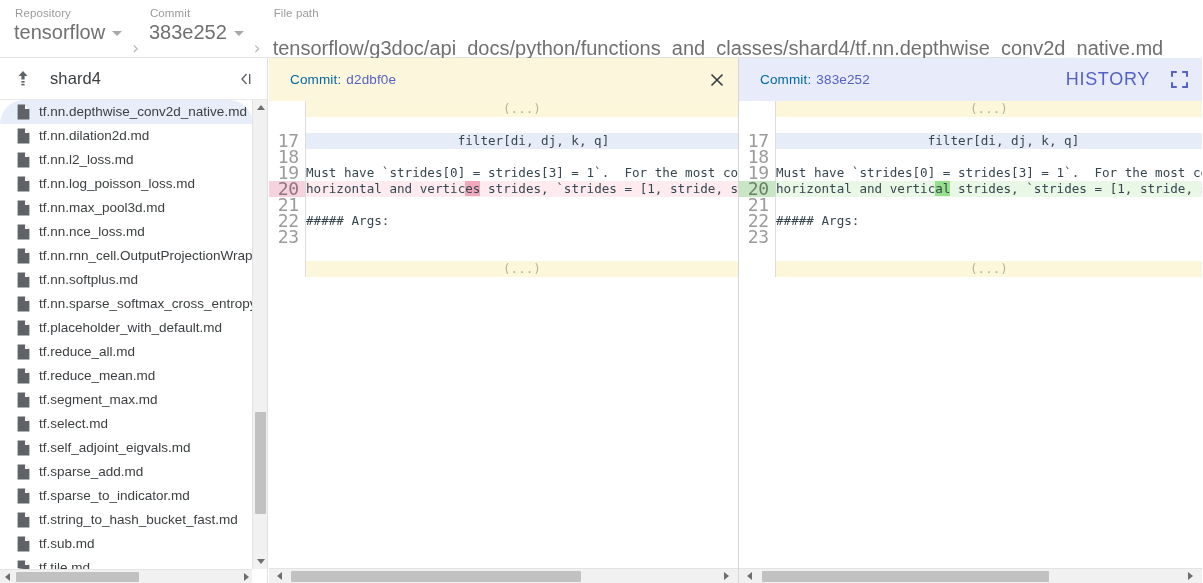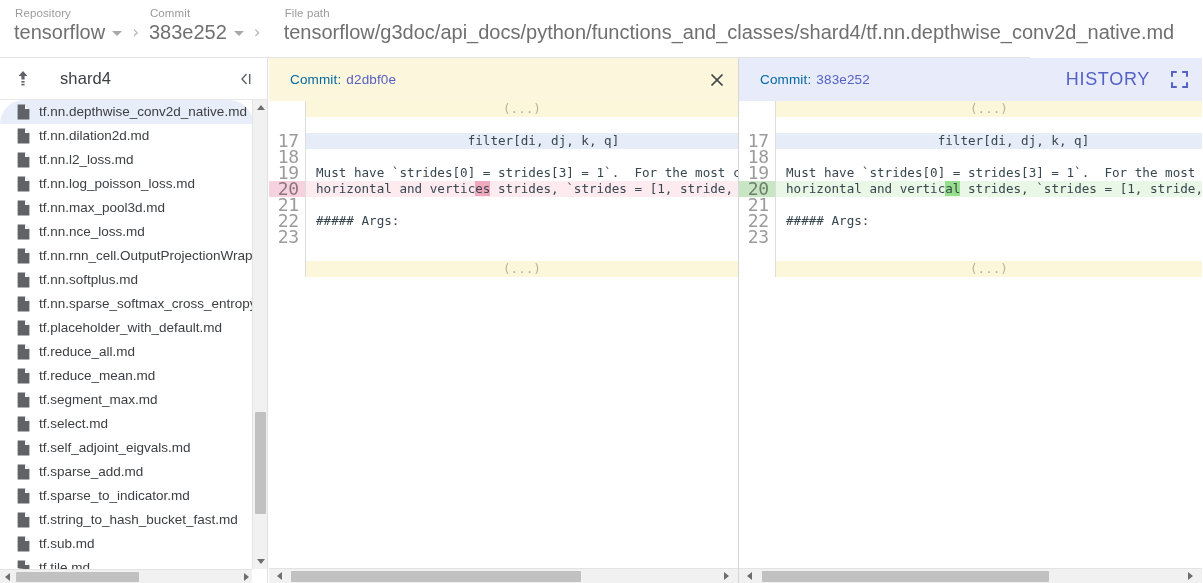--- a/index.html
+++ b/index.html
@@ -37,21 +37,21 @@
     border-left: 5px solid transparent;
     border-right: 5px solid transparent;
     border-top: 5px solid #a8a8a8;
     margin-top: 3px;
   }
   .crumb-sep {
     font-size: 17px; color: #b8b8b8; margin: 0 10px;
     align-self: flex-end; line-height: 22px;
     font-family: "DejaVu Sans", sans-serif;
   }
-  .crumb-path { margin-left: 13px; }
+  .crumb-path { margin-left: 2px; gap: 16px; }
 
   
   .sidebar {
     position: absolute; left: 0; top: 58px;
     width: 268px; height: 525px;
     background: #ffffff;
     border-right: 1px solid #e0e0e0;
     overflow: hidden;
   }
   .sidebar-head {
@@ -60,21 +60,21 @@
     display: flex; align-items: center;
     border-bottom: 1px solid #e8e8e8;
     background: #fff;
   }
   .up-icon {
     width: 20px; height: 20px; margin-left: 13px;
     position: relative; flex: none;
   }
   .up-icon svg { display: block; }
   .sidebar-title {
-    font-size: 16.5px; color: #3c4043; margin-left: 27px;
+    font-size: 16.5px; color: #3c4043; margin-left: 17px;
     letter-spacing: .1px;
   }
   .collapse-btn {
     position: absolute; right: 12px; top: 12px;
     width: 18px; height: 18px;
     display: flex; align-items: center; justify-content: center;
     cursor: pointer;
   }
   .collapse-btn svg { display: block; }
 
@@ -205,21 +205,21 @@
     font-size: 12.6px;
     line-height: 16px;
   }
   .lnum {
     width: 36px; flex: none; text-align: right;
     padding-right: 6px; color: #9b9b9b; font-size: 18px;
     letter-spacing: -.2px;
   }
   .ctext {
     flex: 1; position: relative;
-    padding-left: 10px; color: #37474f;
+    color: #37474f;
     overflow: hidden;
   }
   .gsep {
     width: 1px; background: #dcdcdc; flex: none;
   }
 
   
   .crow.fold .ctext { background: #fcf6db; text-align: center; padding-left: 0; color: #b9b29a; }
   .crow.fold .lnum { background: #ffffff; }
   .crow.ctx-hl .ctext { background: #e6edf8; }

